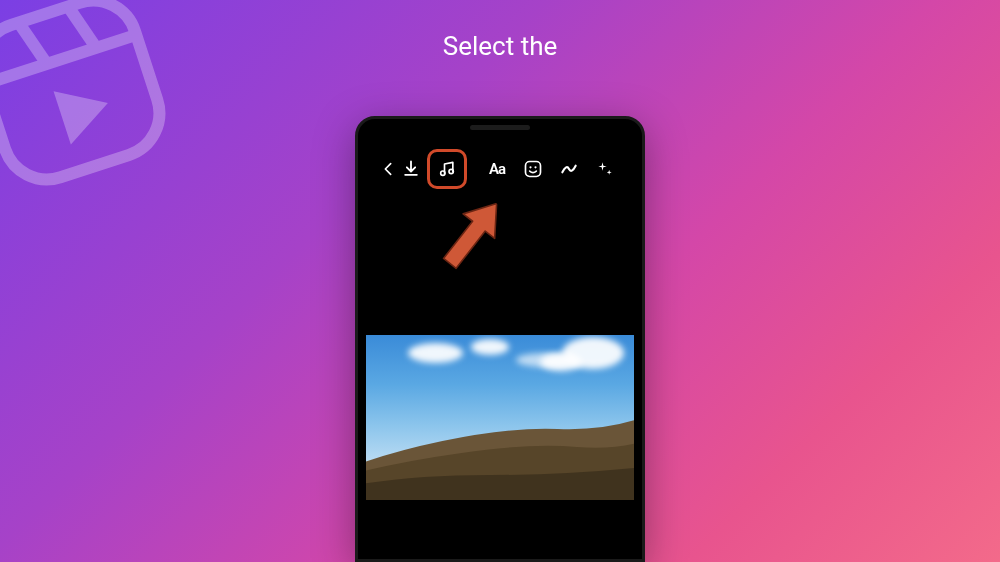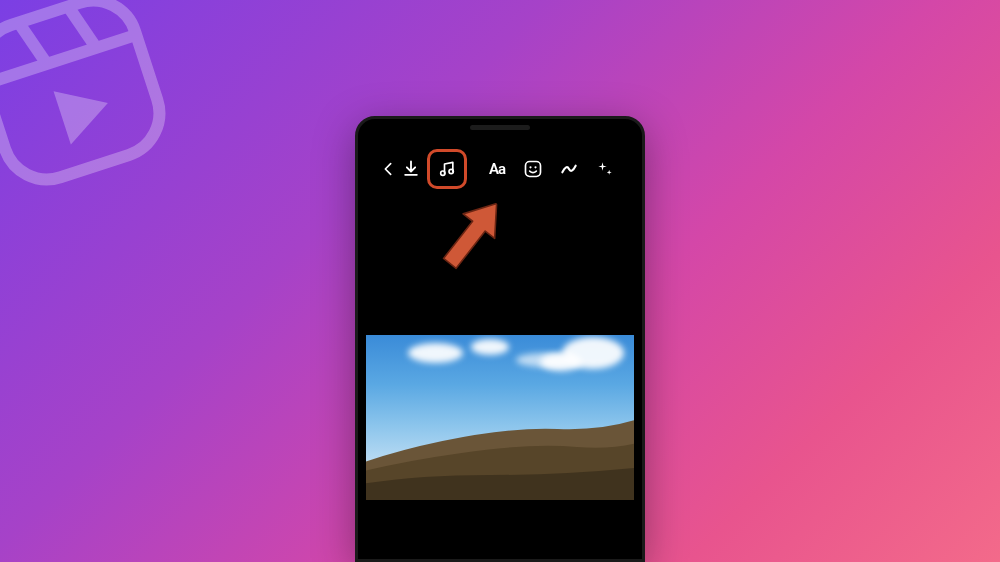--- a/index.html
+++ b/index.html
@@ -144,20 +144,21 @@
   <svg viewBox="0 0 100 100">
     <rect x="10" y="10" width="80" height="80" rx="22" fill="none" stroke="#fff" stroke-width="6"></rect>
     <line x1="10" y1="34" x2="90" y2="34" stroke="#fff" stroke-width="6"></line>
     <line x1="36" y1="10" x2="43" y2="34" stroke="#fff" stroke-width="6"></line>
     <line x1="62" y1="10" x2="69" y2="34" stroke="#fff" stroke-width="6"></line>
     <path d="M42 48 L42 76 L66 62 Z" fill="#fff"></path>
   </svg>
 </div>
 
 <div class="title">
+  <div class="line1">Select the</div>
 </div>
 
 <div class="phone">
   <div class="side-btn left1"></div>
   <div class="side-btn left2"></div>
   <div class="side-btn left3"></div>
   <div class="side-btn right1"></div>
 
   <div class="screen">
 

